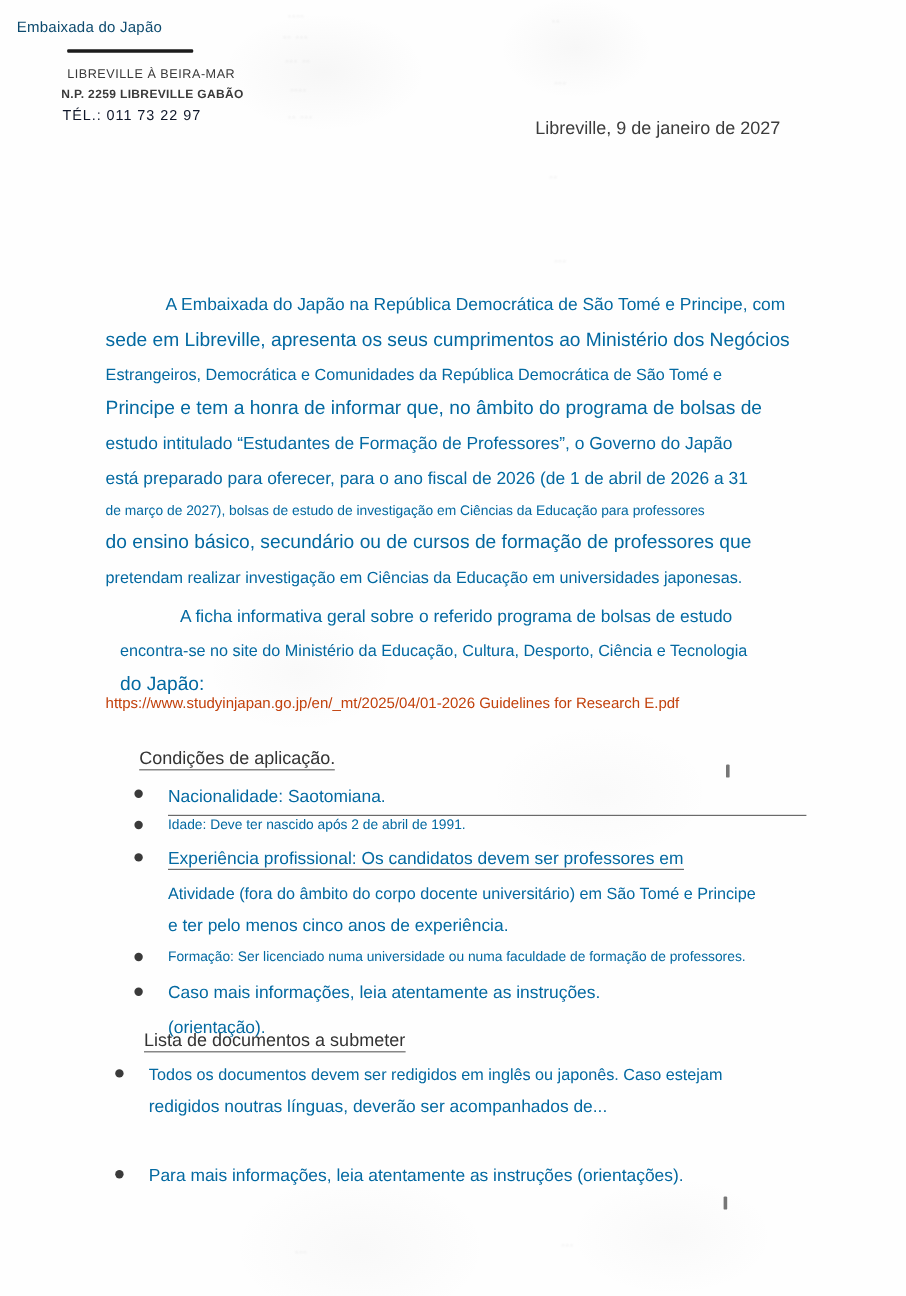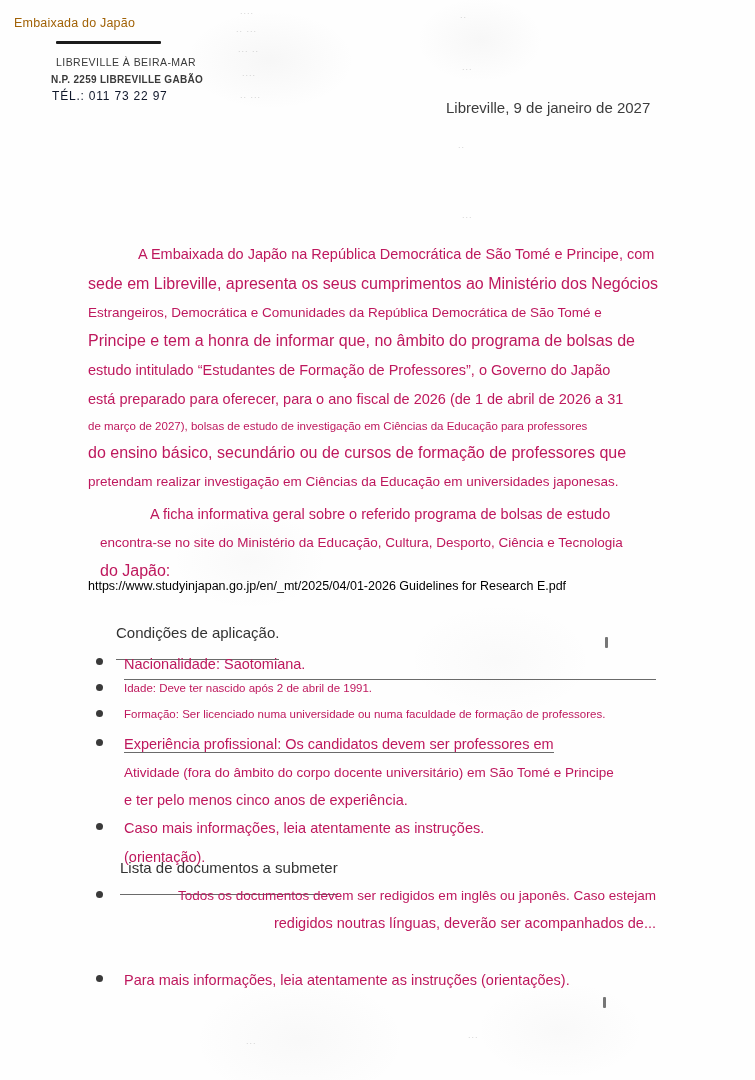--- a/index.html
+++ b/index.html
@@ -62,21 +62,21 @@
     position: absolute;
     left: 0;
     top: 0;
     width: 420px;
   }
   #lh-name {
     position: absolute;
     left: 14px;
     top: 16px;
     font-size: 12.5px;
-    color: #a16207;
+    color: #0c4a6e;
     letter-spacing: 0.2px;
   }
   #lh-rule {
     position: absolute;
     left: 56px;
     top: 41px;
     width: 105px;
     height: 3px;
     background: #1c1c1c;
     border-radius: 1px;
@@ -132,46 +132,46 @@
     left: 88px;
     top: 240px;
     width: 560px;
   }
   .para {
     margin: 0 0 6px 0;
   }
   .ln {
     display: block;
     white-space: nowrap;
-    color: #be185d;
+    color: #0369a1;
   }
   .s145  { font-size: 14.5px; line-height: 29px; }
   .s135  { font-size: 13.5px; line-height: 27px; }
   .s115  { font-size: 11.5px; line-height: 24px; }
   .s16   { font-size: 16px;   line-height: 30px; }
 
   .indent { padding-left: 50px; }
 
   #para2 { position: absolute; left: 100px; top: 500px; width: 570px; }
   #url {
     position: absolute;
     left: 88px;
     top: 579px;
     font-size: 12.5px;
-    color: #000000;
+    color: #c2410c;
     white-space: nowrap;
   }
 
   
   .section-title {
     position: absolute;
     font-size: 15px;
     color: #333;
     border-bottom: 1px solid #6a6a6a;
-    padding-bottom: 18px;
+    padding-bottom: 0;
     white-space: nowrap;
   }
   #sec1-title { left: 116px; top: 624px; }
   #sec2-title { left: 120px; top: 859px; }
 
   ul.bullets {
     list-style: none;
     margin: 0;
     padding: 0;
     position: absolute;
@@ -186,21 +186,21 @@
     left: 0;
     width: 7px;
     height: 7px;
     background: #3a3a3a;
     border-radius: 50%;
   }
   .bullet-body {
     display: block;
   }
   .bullet-body .ln { white-space: nowrap; }
-  .ul1 { left: 96px; top: 650px; width: 560px; }
+  .ul1 { left: 112px; top: 650px; width: 560px; }
   .ul2 { left: 96px; top: 882px; width: 560px; }
   .txt-indent { padding-left: 28px; }
   .u { border-bottom: 1px solid #6a6a6a; }
 </style>
 </head>
 <body>
 
 <div id="page">
 
   <div class="smudge" style="left:240px; top:6px;">....</div>
@@ -258,47 +258,47 @@
       <span class="bullet-body txt-indent">
         <span class="ln s145 u">Nacionalidade: Saotomiana.</span>
       </span>
     </li>
     <li style="height:26px;">
       <span class="bullet-dot" style="top:8px;"></span>
       <span class="bullet-body txt-indent">
         <span class="ln s115">Idade: Deve ter nascido após 2 de abril de 1991.</span>
       </span>
     </li>
-    <li style="height:28px;">
-      <span class="bullet-dot" style="top:8px;"></span>
-      <span class="bullet-body txt-indent">
-        <span class="ln s115">Formação: Ser licenciado numa universidade ou numa faculdade de formação de professores.</span>
-      </span>
-    </li>
     <li style="height:84px;">
       <span class="bullet-dot" style="top:9px;"></span>
       <span class="bullet-body txt-indent">
         <span class="ln s145"><span class="u">Experiência profissional: Os candidatos devem ser professores em</span></span>
         <span class="ln s135">Atividade (fora do âmbito do corpo docente universitário) em São Tomé e Principe</span>
         <span class="ln s145">e ter pelo menos cinco anos de experiência.</span>
       </span>
     </li>
+    <li style="height:28px;">
+      <span class="bullet-dot" style="top:8px;"></span>
+      <span class="bullet-body txt-indent">
+        <span class="ln s115">Formação: Ser licenciado numa universidade ou numa faculdade de formação de professores.</span>
+      </span>
+    </li>
     <li style="height:56px;">
       <span class="bullet-dot" style="top:9px;"></span>
       <span class="bullet-body txt-indent">
         <span class="ln s145">Caso mais informações, leia atentamente as instruções.</span>
         <span class="ln s145">(orientação).</span>
       </span>
     </li>
   </ul>
 
   <div id="sec2-title" class="section-title">Lista de documentos a submeter</div>
 
   <ul class="bullets ul2">
-    <li style="height:84px;text-align:right;">
+    <li style="height:84px;">
       <span class="bullet-dot" style="top:9px;"></span>
       <span class="bullet-body txt-indent">
         <span class="ln s135">Todos os documentos devem ser redigidos em inglês ou japonês. Caso estejam</span>
         <span class="ln s145">redigidos noutras línguas, deverão ser acompanhados de...</span>
       </span>
     </li>
     <li style="height:30px;">
       <span class="bullet-dot" style="top:9px;"></span>
       <span class="bullet-body txt-indent">
         <span class="ln s145">Para mais informações, leia atentamente as instruções (orientações).</span>

